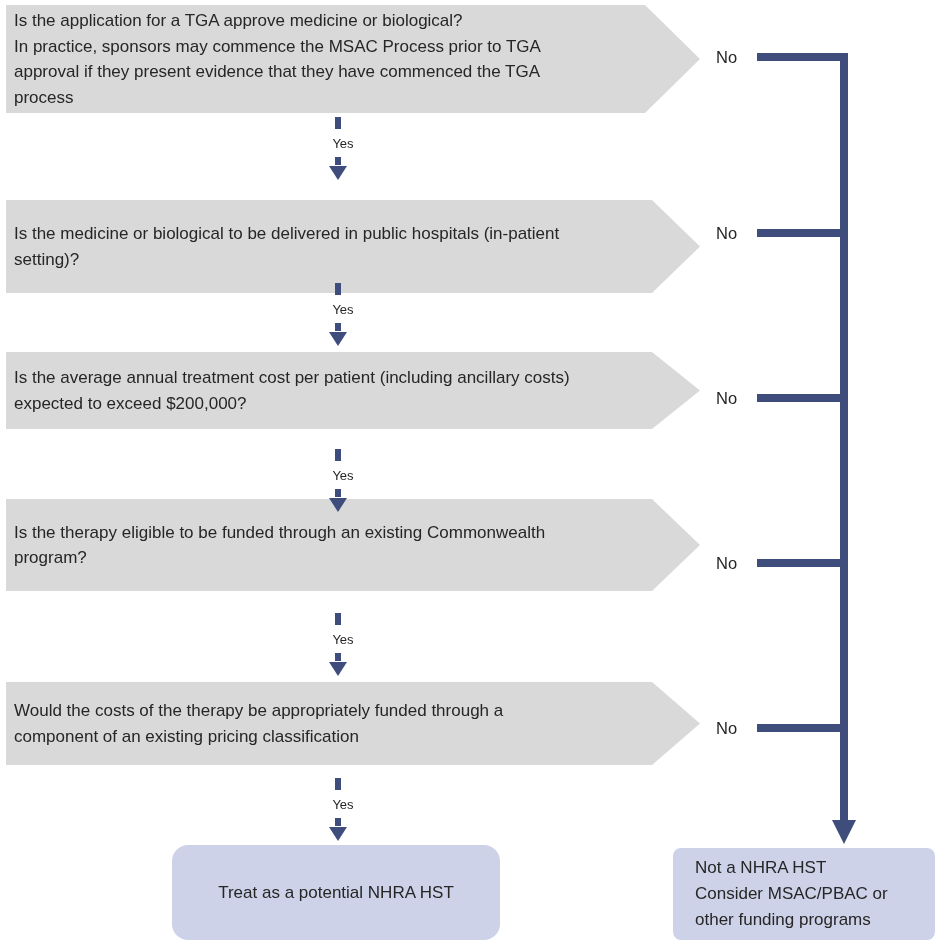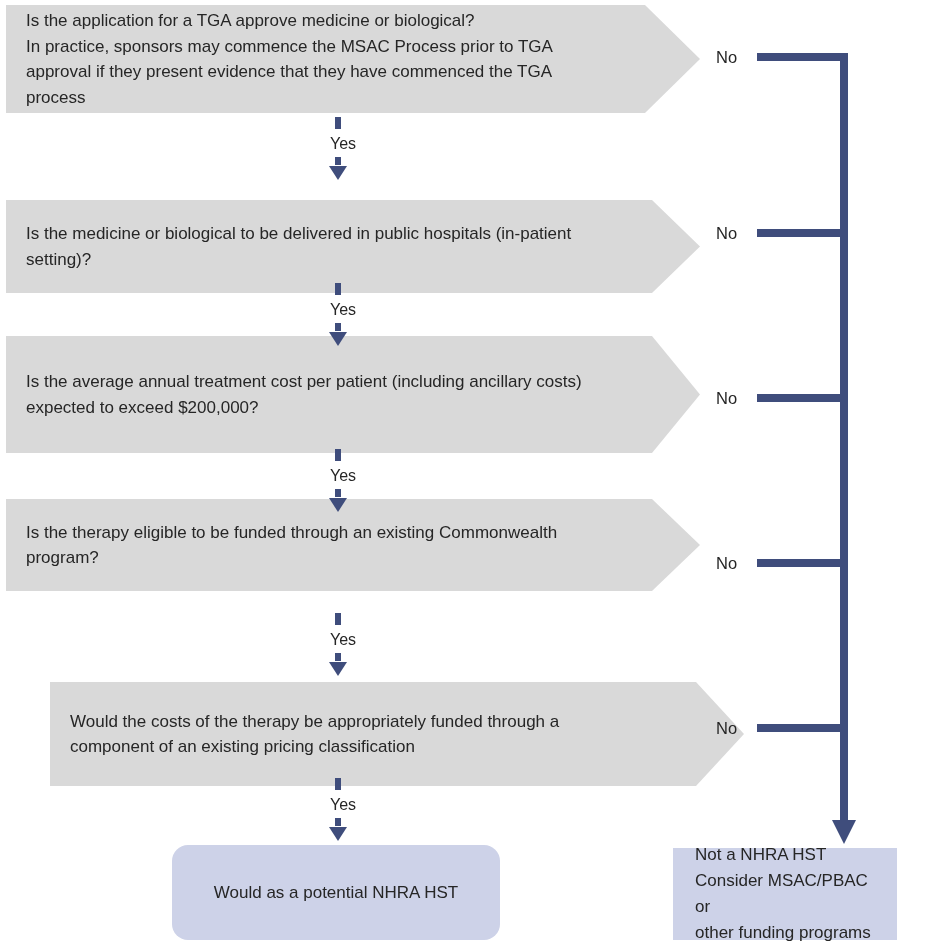--- a/index.html
+++ b/index.html
@@ -15,44 +15,44 @@
 
   
   .qbox {
     position: absolute;
     left: 6px;
     width: 694px;
     background: var(--question-box, #d9d9d9);
     display: flex;
     align-items: center;
     box-sizing: border-box;
-    padding: 6px 70px 6px 20px;
+    padding: 6px 70px 6px 8px;
     font-size: 17px;
     line-height: 25.5px;
     white-space: pre-line;
     clip-path: polygon(0 0, calc(100% - 48px) 0, 100% 50%, calc(100% - 48px) 100%, 0 100%);
   }
   .qbox.first { clip-path: polygon(0 0, calc(100% - 55px) 0, 100% 50%, calc(100% - 55px) 100%, 0 100%); }
   #q1 { top: 5px;   height: 108px; }
   #q2 { top: 200px; height: 93px;  }
-  #q3 { top: 336px; height: 117px;  }
+  #q3 { top: 352px; height: 77px;  }
   #q4 { top: 499px; height: 92px;  }
-  #q5 { top: 682px; height: 104px; margin-left: 44px;  }
+  #q5 { top: 682px; height: 83px;  }
 
   
   .yes-connector {
     position: absolute;
     left: 308px;
     width: 60px;
     display: flex;
     flex-direction: column;
     align-items: center;
   }
   .yes-dash-top { width: 6px; height: 12px; background: var(--connector, #3f4d7c); margin-bottom: 4px; }
-  .yes-text { font-size: 16px; line-height: 22px; margin-left: 10px; }
+  .yes-text { font-size: 13px; line-height: 22px; margin-left: 10px; }
   .yes-dash-bottom { width: 6px; height: 8px; background: var(--connector, #3f4d7c); margin-top: 2px; }
   .yes-arrowhead {
     width: 0; height: 0;
     border-left: 9px solid transparent;
     border-right: 9px solid transparent;
     border-top: 14px solid var(--connector, #3f4d7c);
     margin-top: 1px;
   }
   #yes1 { top: 117px; }
   #yes2 { top: 283px; }
@@ -109,22 +109,22 @@
   }
   #outcome-treat {
     left: 172px; top: 845px;
     width: 328px; height: 95px;
     border-radius: 16px;
     justify-content: center;
     text-align: center;
   }
   #outcome-not {
     left: 673px; top: 848px;
-    width: 224px; height: 92px;
-    border-radius: 0;
+    width: 262px; height: 92px;
+    border-radius: 8px;
     padding-left: 22px;
     padding-right: 10px;
     line-height: 26px;
     white-space: pre-line;
     text-align: left;
   }
 </style>
 </head>
 <body>
 
@@ -182,18 +182,18 @@
 
   <div id="noline1" class="no-line"></div>
   <div id="noline2" class="no-line"></div>
   <div id="noline3" class="no-line"></div>
   <div id="noline4" class="no-line"></div>
   <div id="noline5" class="no-line"></div>
 
   <div class="trunk"></div>
   <div class="trunk-arrowhead"></div>
 
-  <div id="outcome-treat" class="outcome">Would as a potential NHRA HST</div>
+  <div id="outcome-treat" class="outcome">Treat as a potential NHRA HST</div>
   <div id="outcome-not" class="outcome">Not a NHRA HST
 Consider MSAC/PBAC or
 other funding programs</div>
 
 </div>
 
 </body></html>

